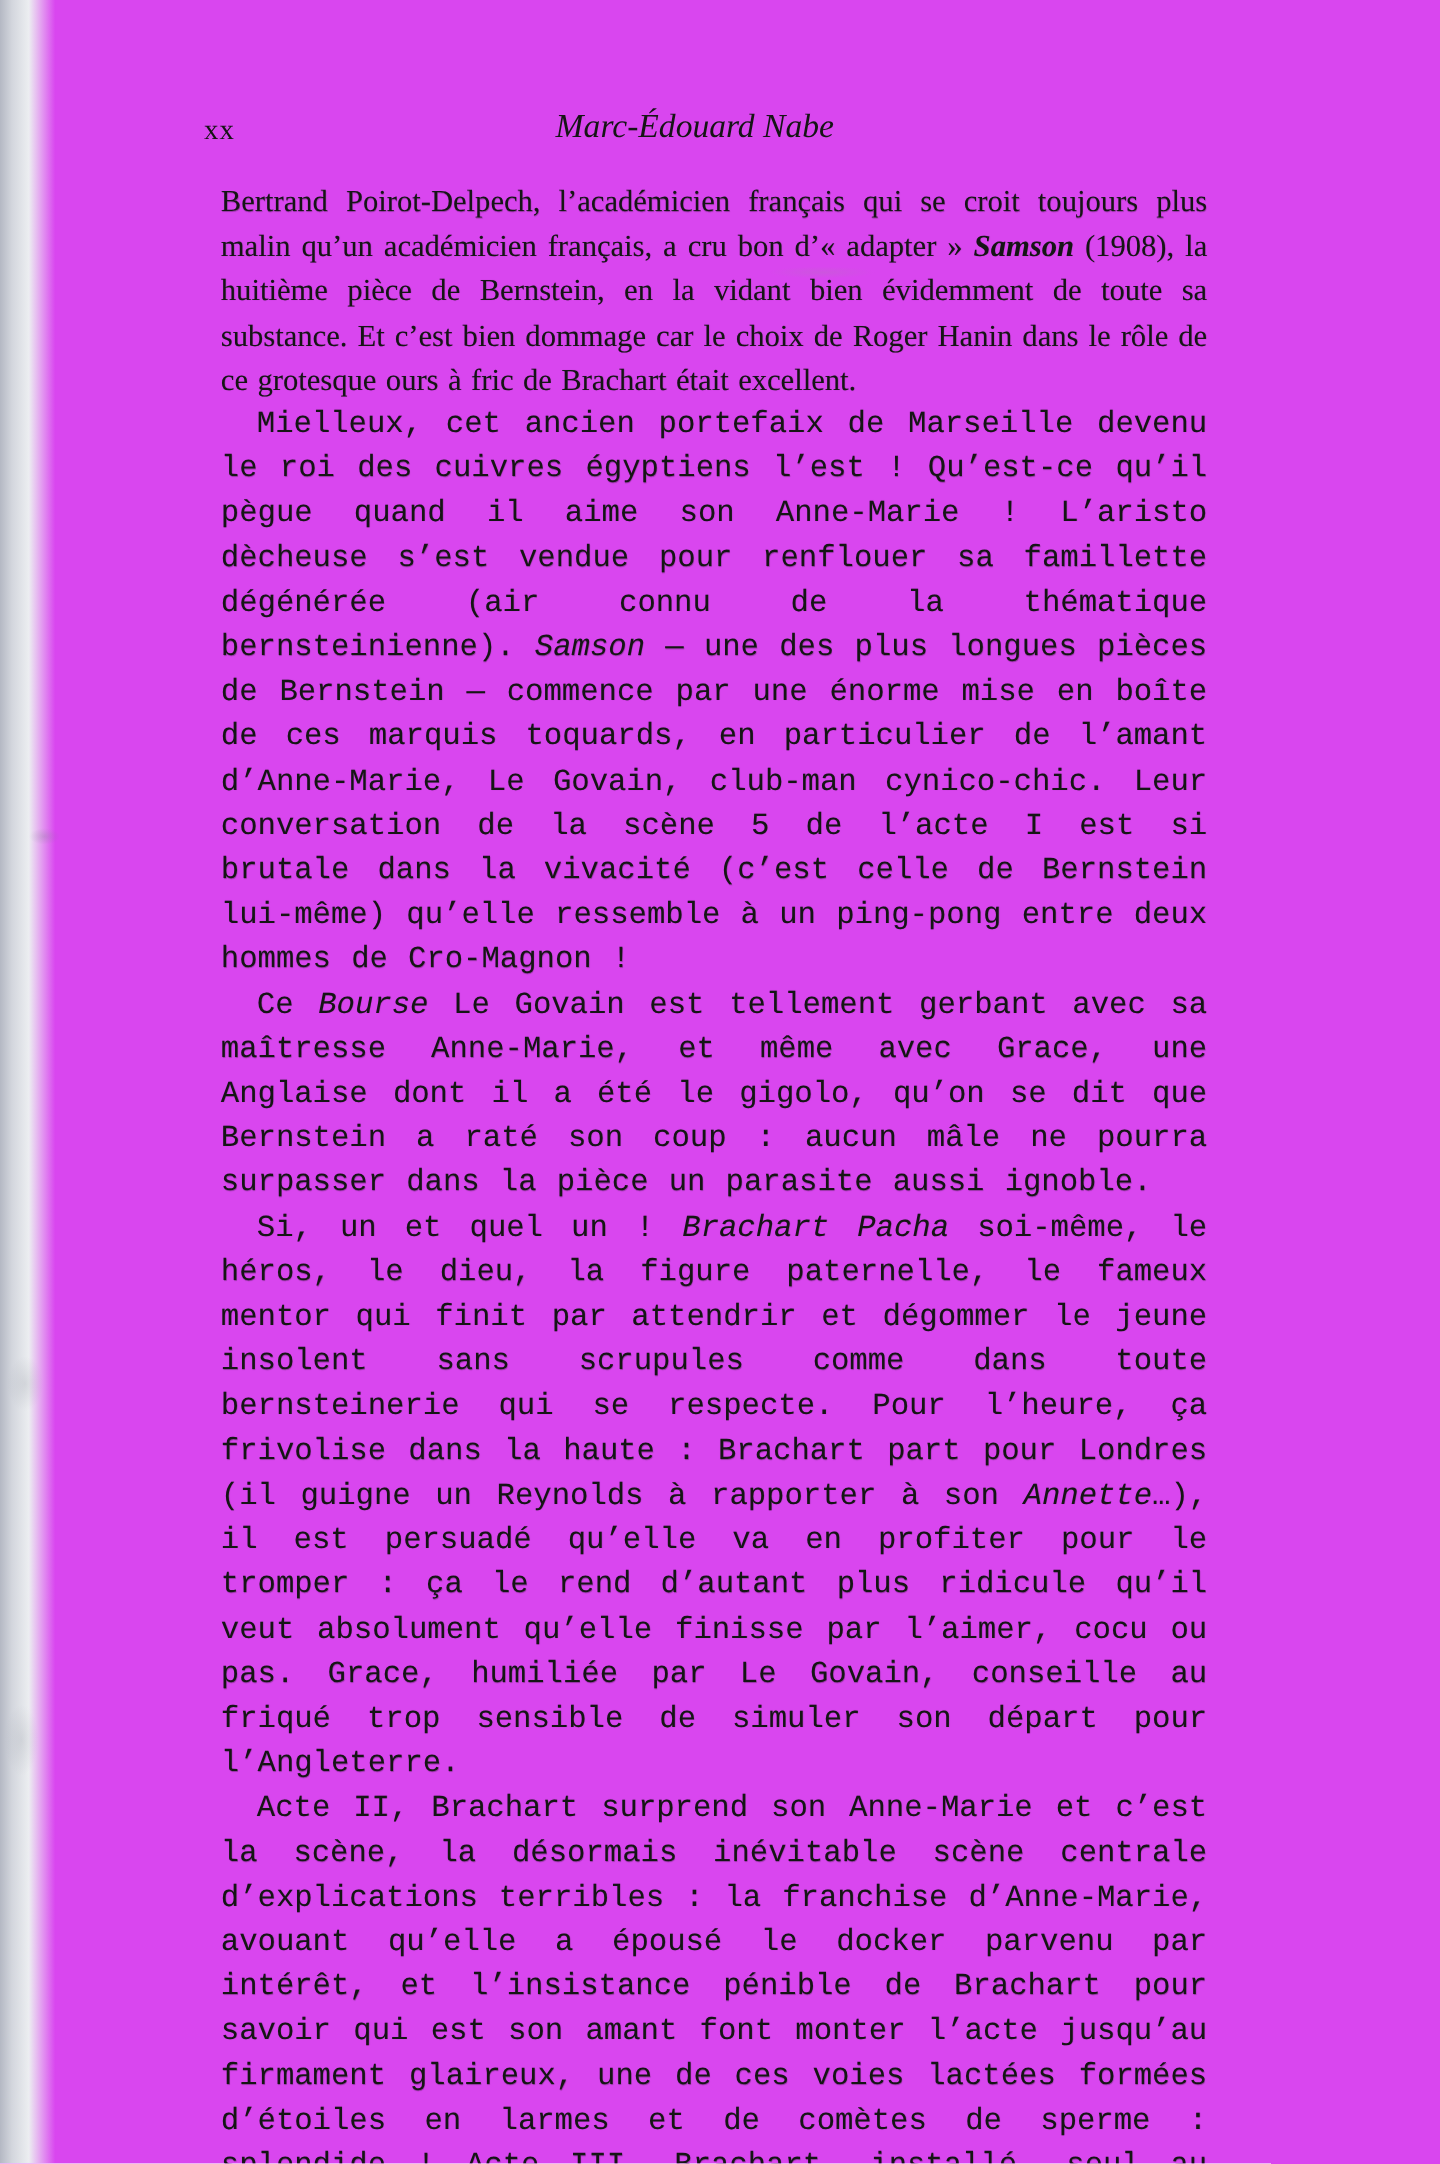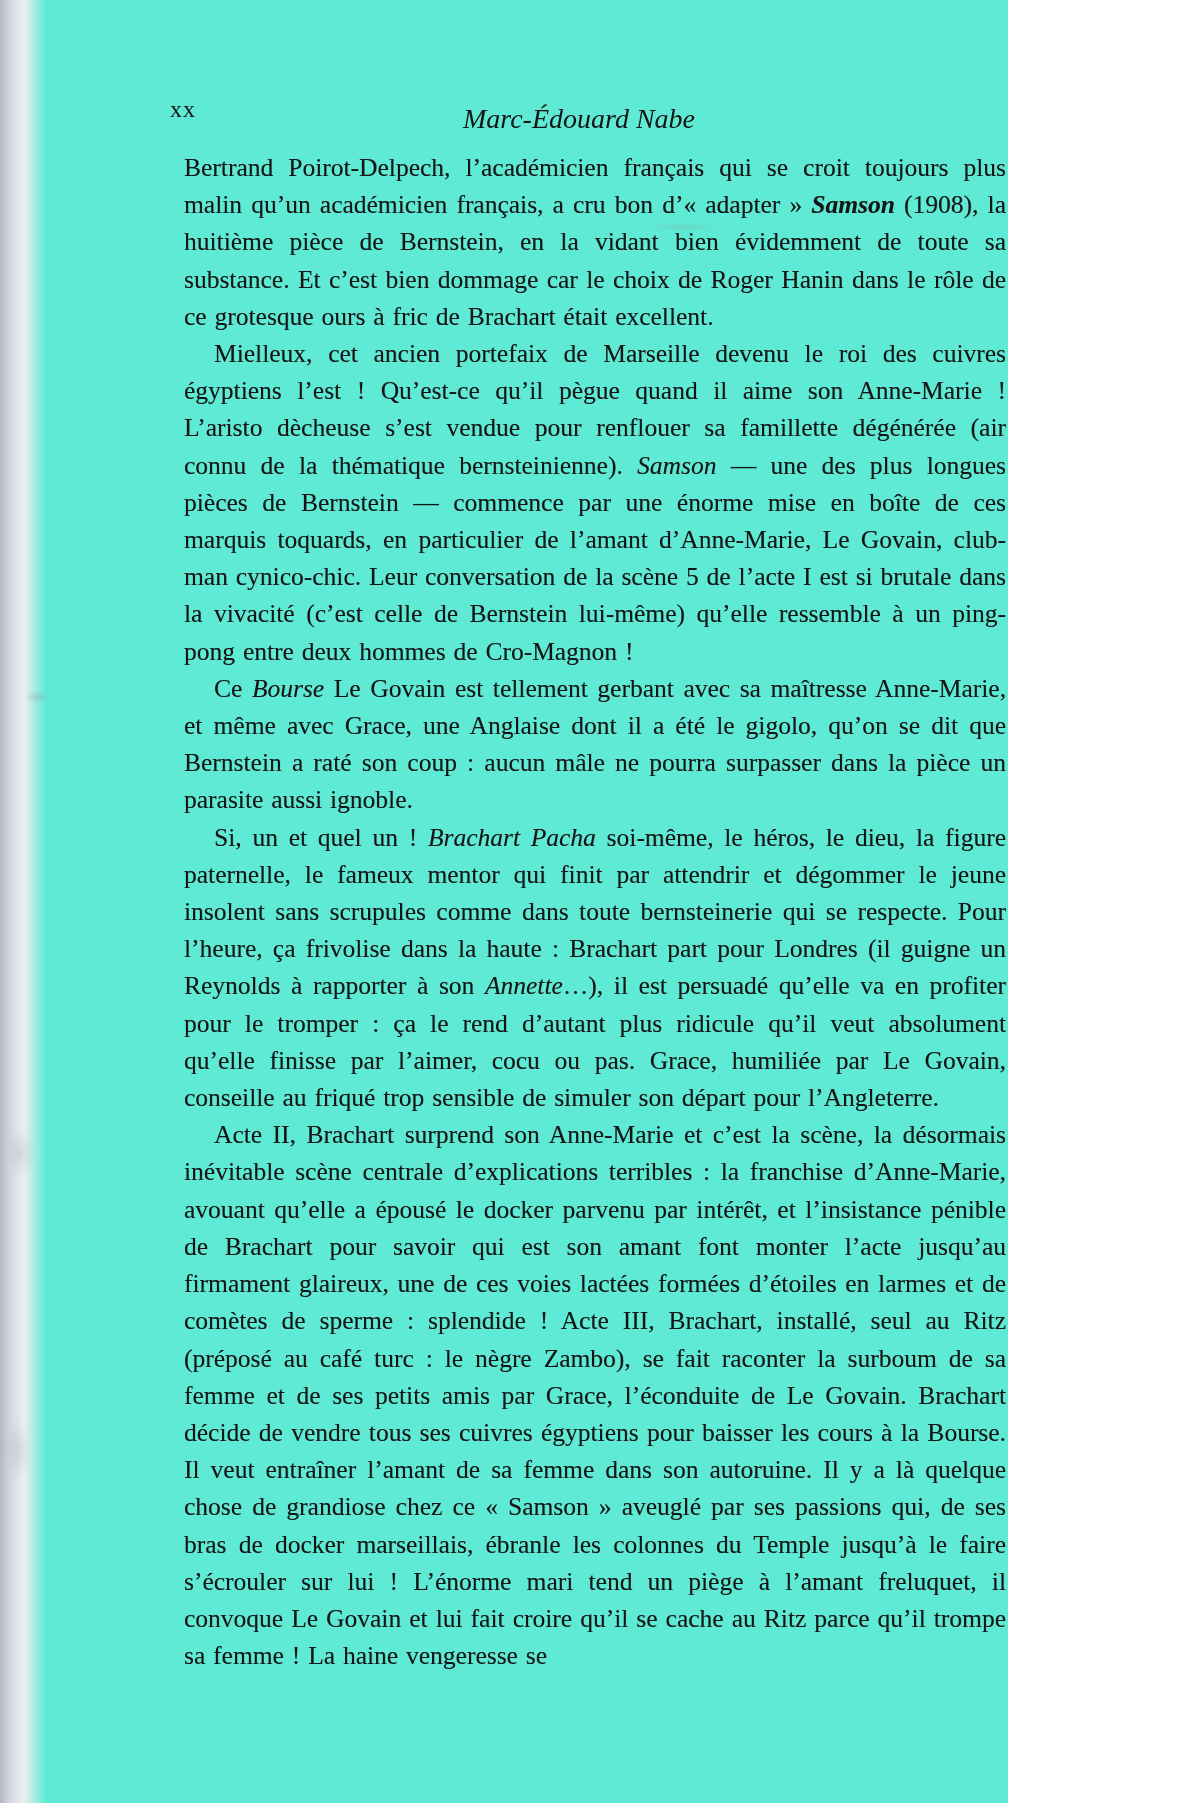--- a/index.html
+++ b/index.html
@@ -2,23 +2,23 @@
 <html lang="fr"><head>
 <meta charset="utf-8">
 <style>
   html, body {
     margin: 0;
     padding: 0;
     background: #ffffff;
   }
   .page {
     position: relative;
-    width: 1008px;
+    width: 1200px;
     height: 1803px;
-    background: #5eead4;
+    background: #d946ef;
     overflow: hidden;
     font-family: "Liberation Serif", "DejaVu Serif", serif;
     color: #151515;
   }
   
   .gutter-shadow {
     position: absolute;
     left: 0; top: 0;
     width: 46px; height: 100%;
     background: linear-gradient(90deg,
@@ -51,21 +51,21 @@
     height: 40px;
   }
   .folio {
     position: absolute;
     left: 2px; top: 6px;
     font-size: 24px;
     letter-spacing: 1px;
   }
   .running-title {
     position: absolute;
-    left: 0; top: 13px;
+    left: 0; top: 0;
     width: 100%;
     text-align: center;
     font-style: italic;
     font-size: 28px;
   }
 
   .text-block {
     position: absolute;
     top: 149px;
     left: 184px;
@@ -73,21 +73,21 @@
     font-size: 25.5px;
     line-height: 37.2px;
     text-align: justify;
     word-spacing: 1.5px;
     text-shadow: 0.3px 0.3px 0.6px rgba(30,30,30,0.35);
   }
   .text-block p {
     margin: 0;
     padding: 0;
   }
-  .text-block p.indent { text-indent: 30px; }
+  .text-block p.indent { text-indent: 30px; font-family: Liberation Mono, monospace; }
   .seg-italic { font-style: italic; }
   .seg-bold-italic { font-style: italic; font-weight: bold; }
 </style>
 </head>
 <body>
 
 <div class="page">
   <div class="gutter-shadow"></div>
   <div class="smudge smudge-1"></div>
   <div class="smudge smudge-2"></div>

